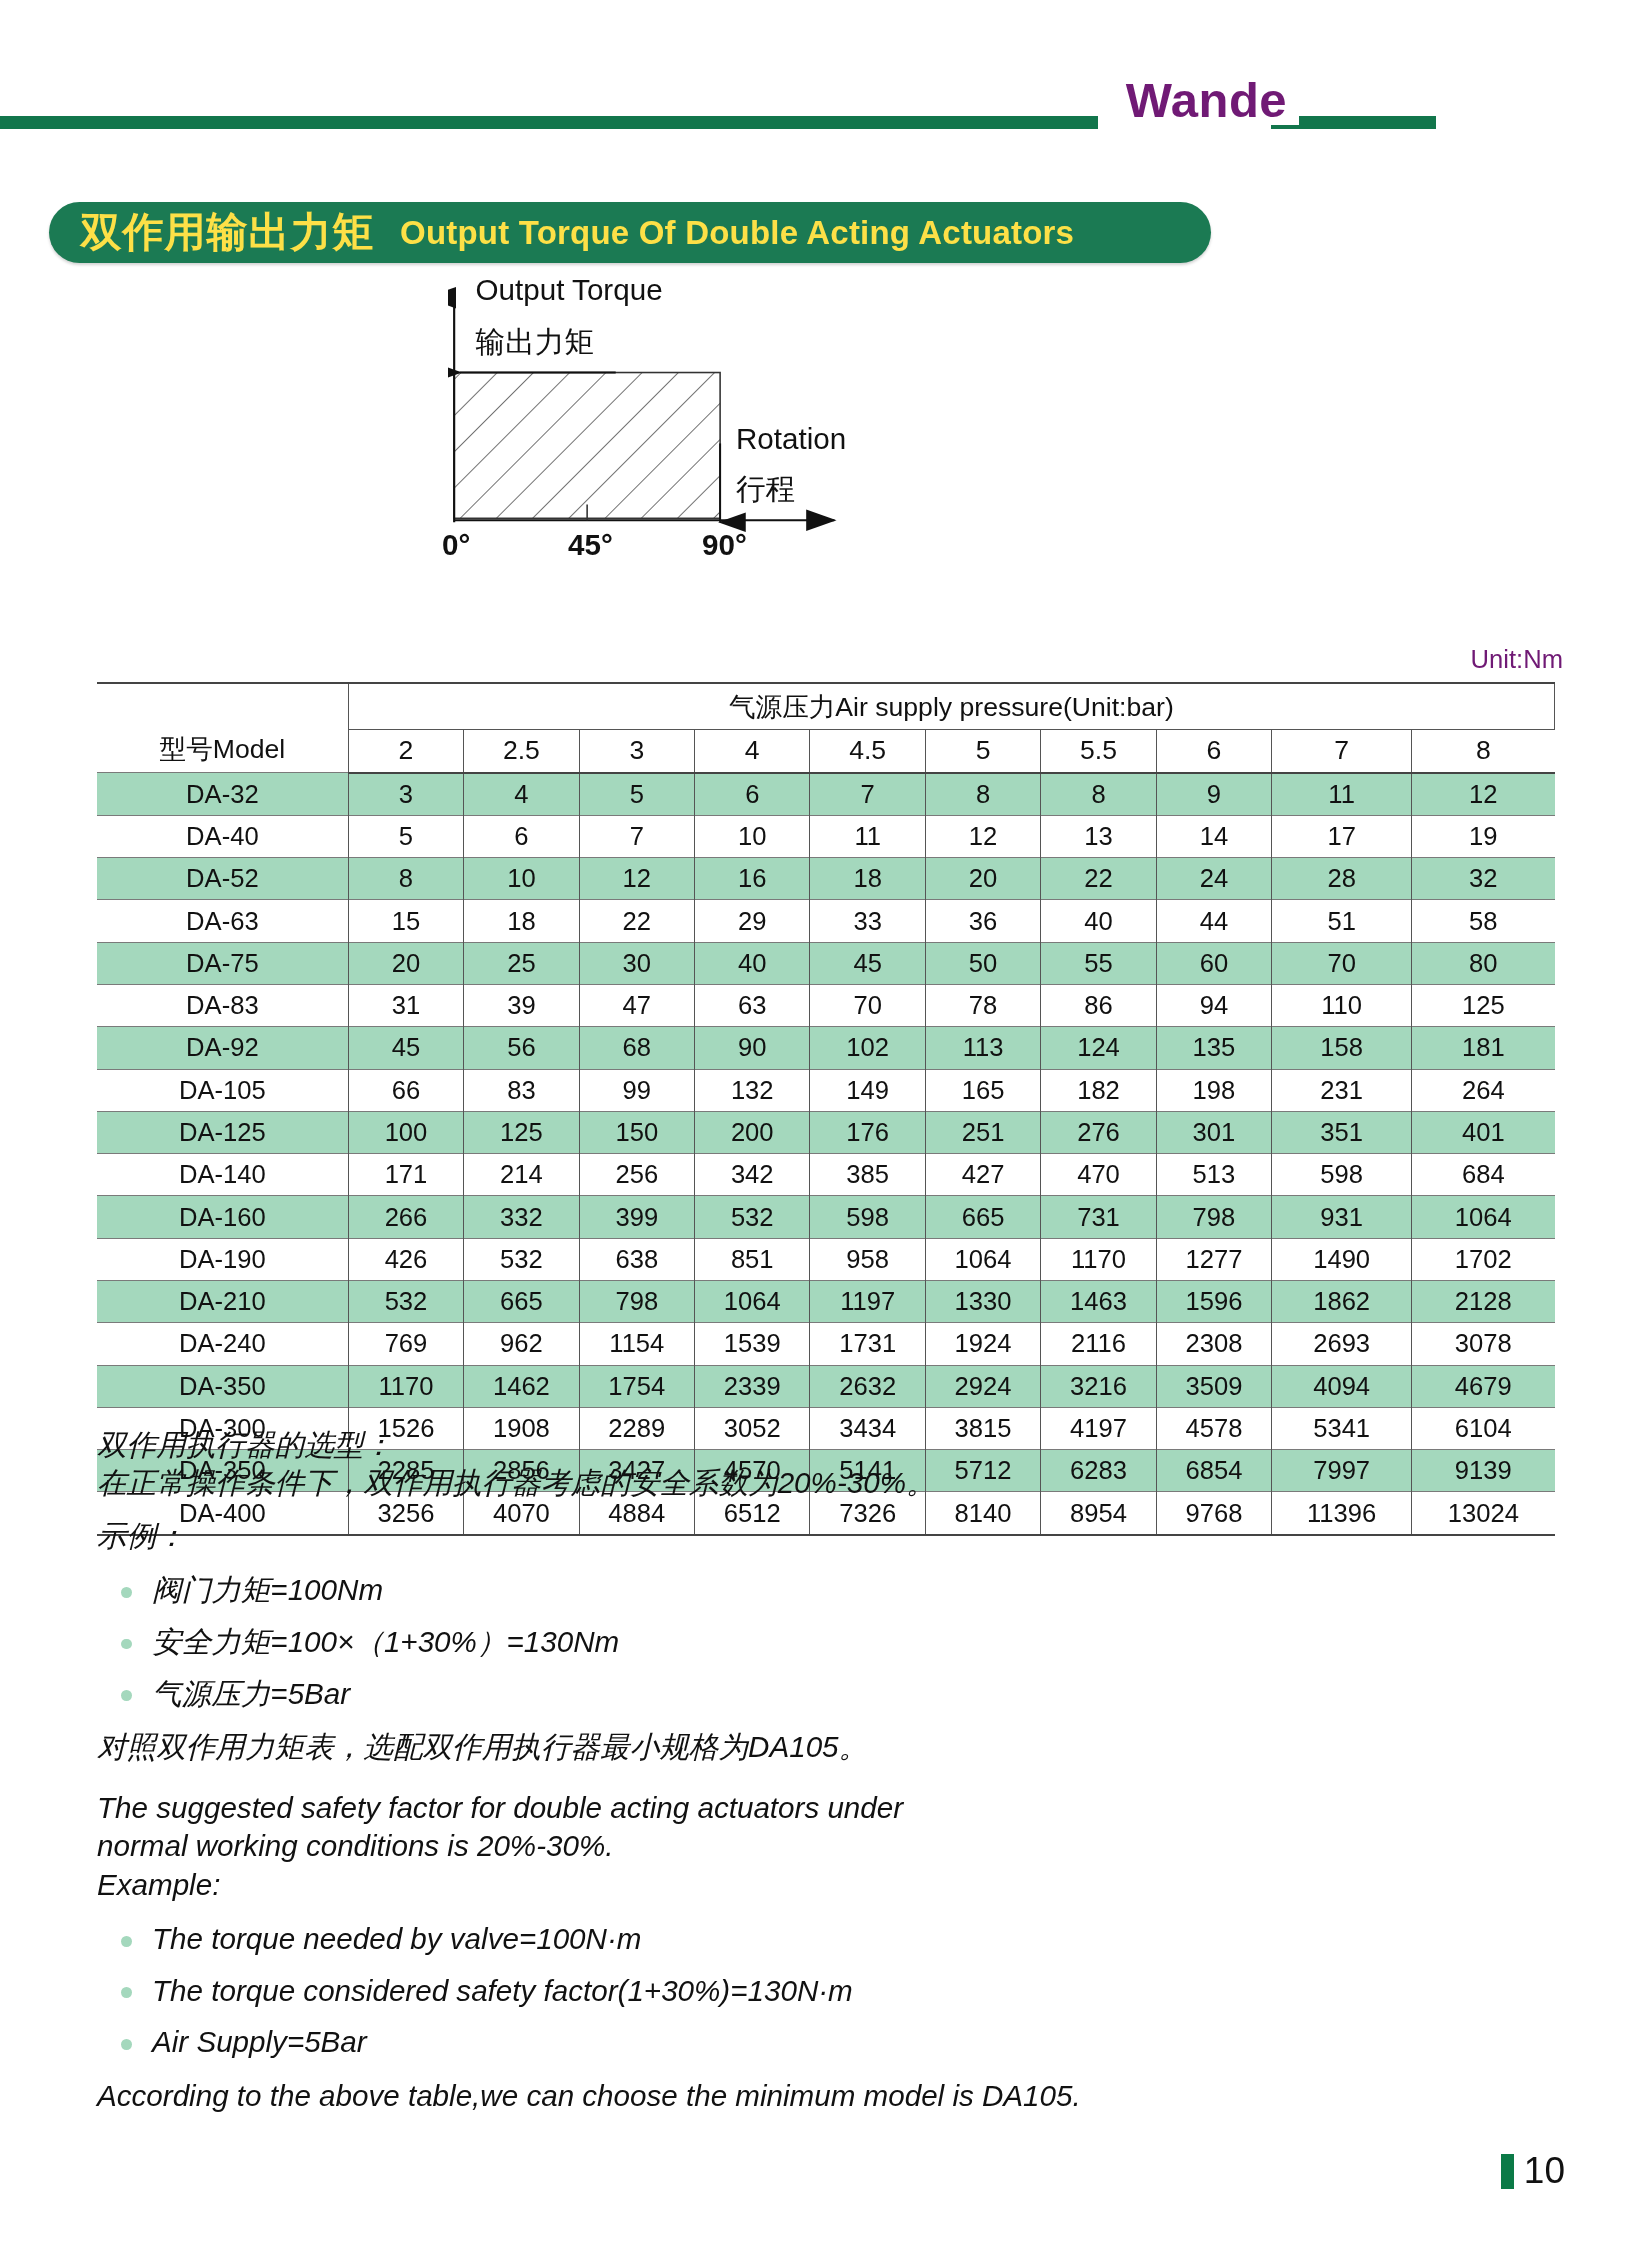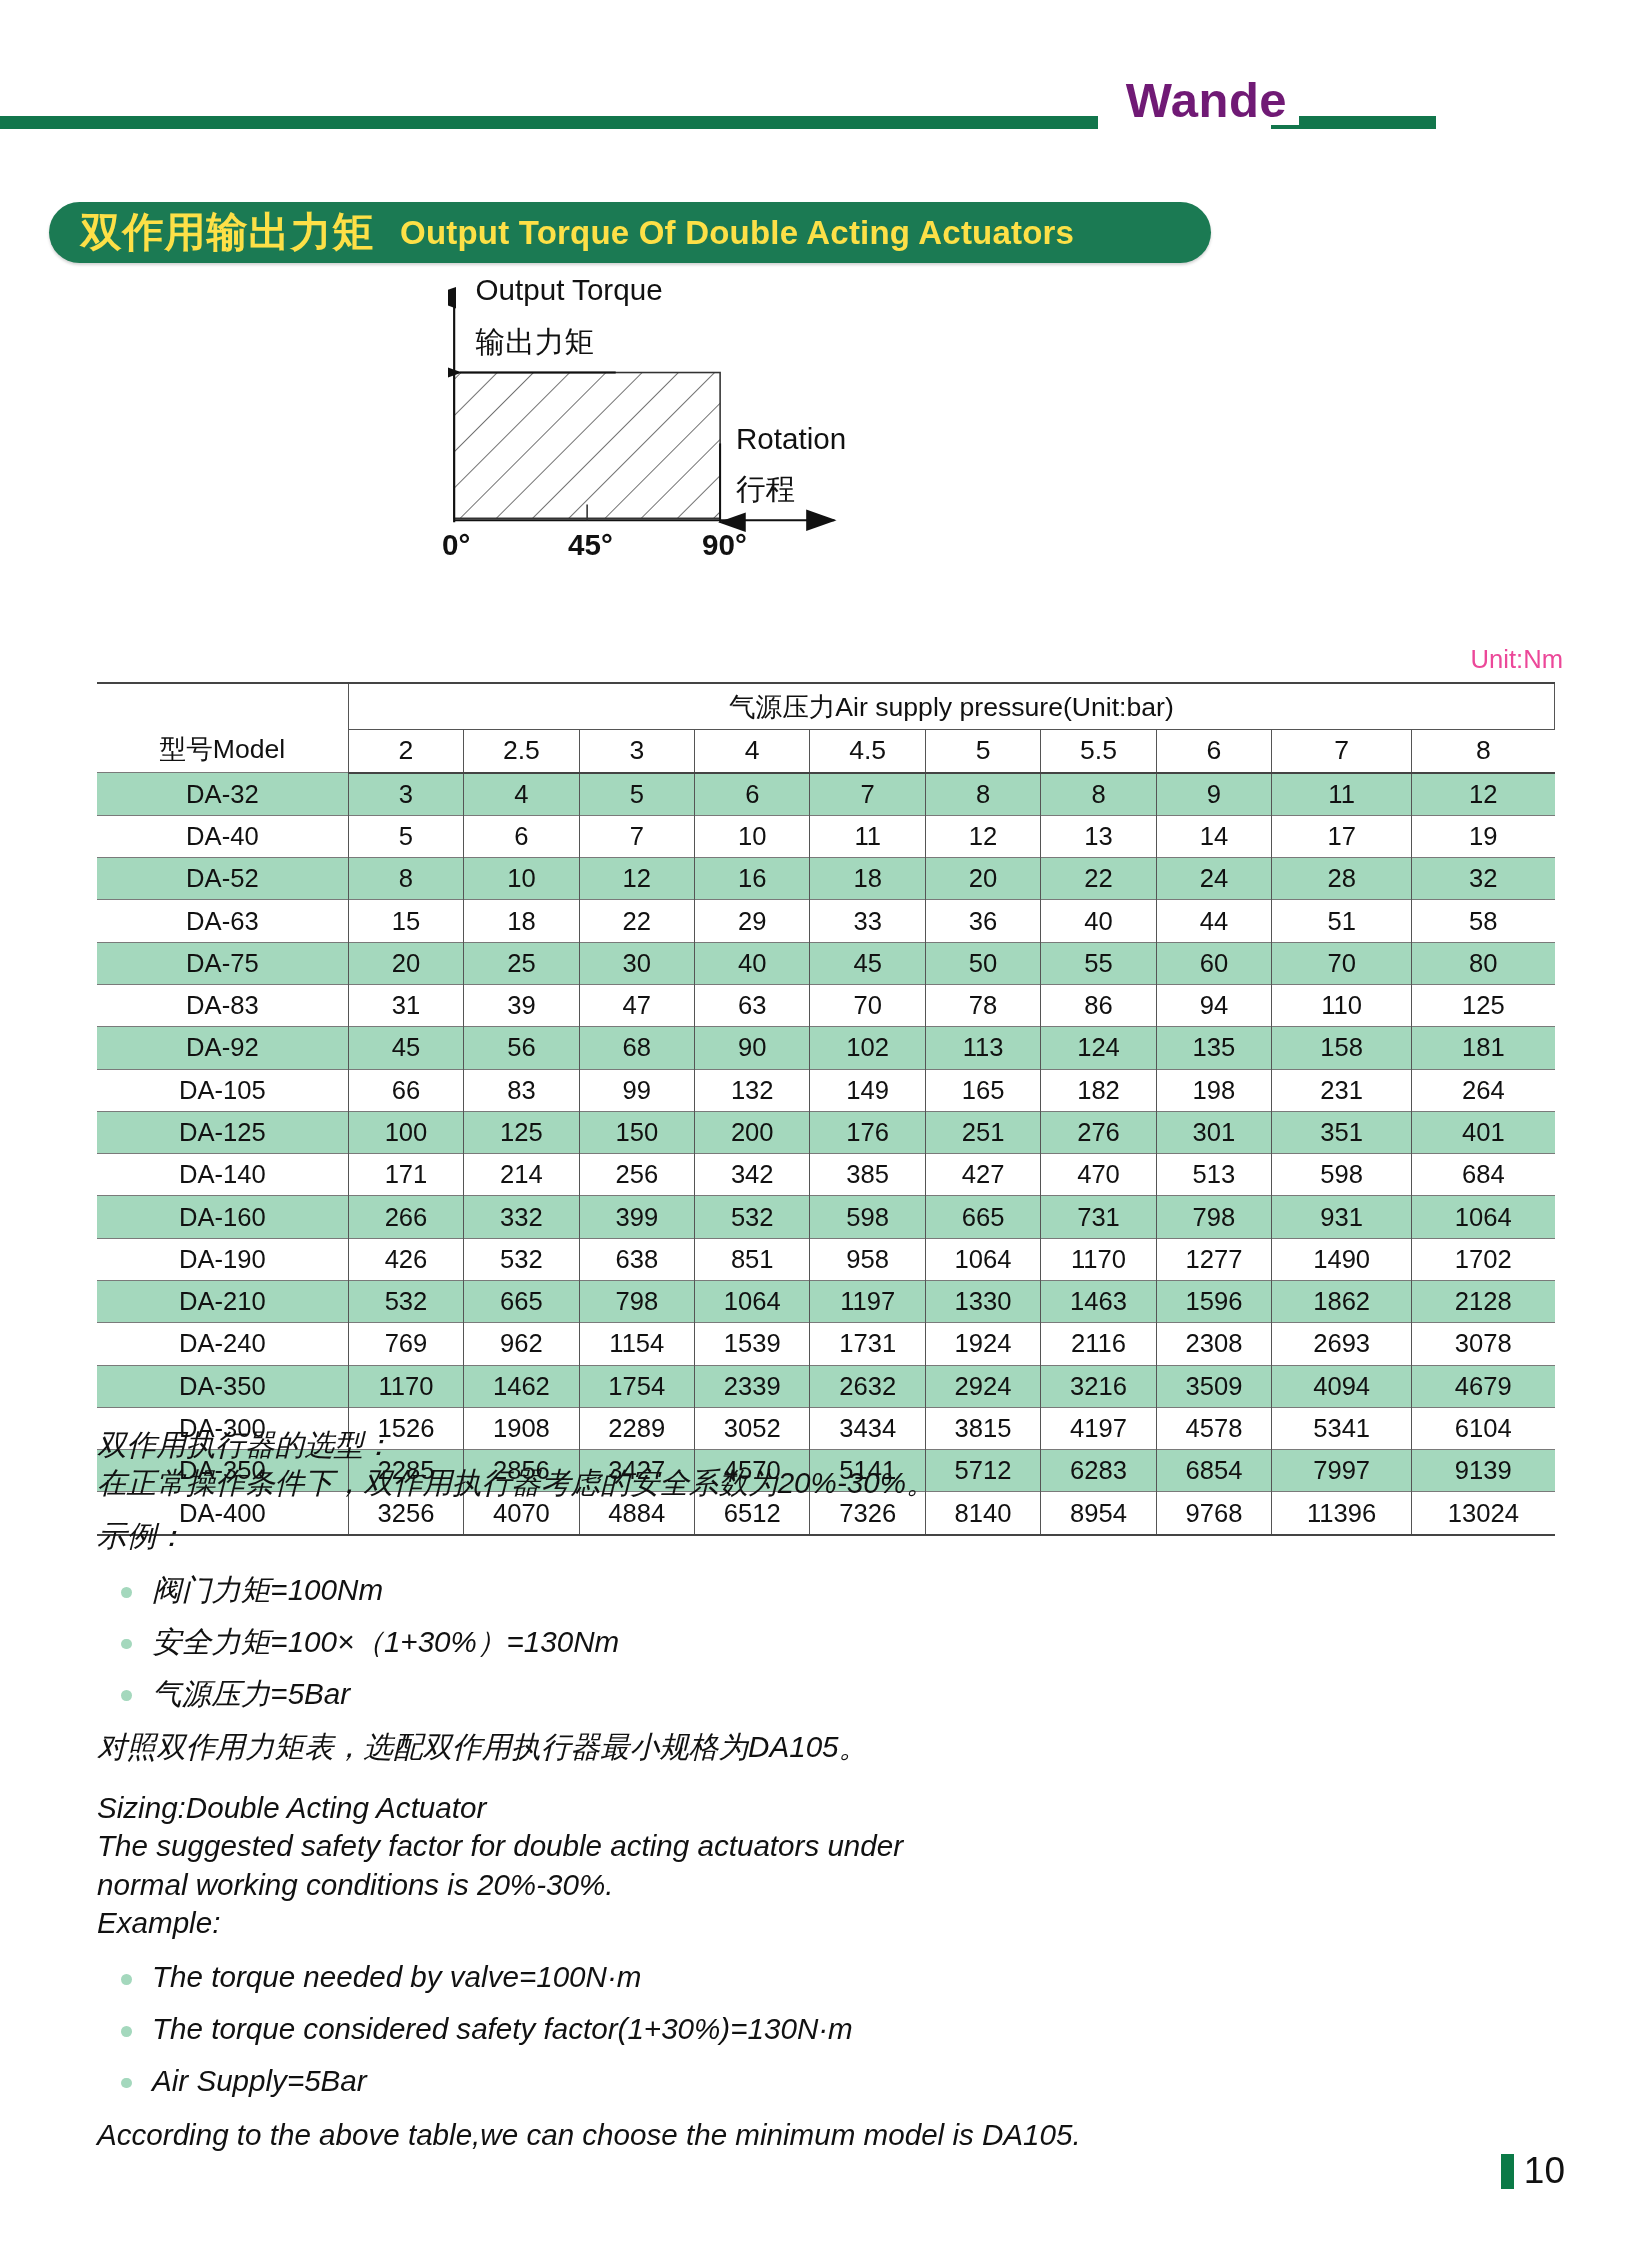--- a/index.html
+++ b/index.html
@@ -103,21 +103,21 @@
     color: #111;
     font-weight: 600;
   }
 
   
   .unit-label {
     position: absolute;
     right: 89px;
     top: 645px;
     font-size: 25.6px;
-    color: #ec4899;
+    color: #701a75;
   }
 
   
   .torque-table {
     position: absolute;
     left: 97px;
     top: 682px;
     width: 1458px;
     border-collapse: collapse;
     font-size: 25.6px;
@@ -541,21 +541,20 @@
 
   <ul class="bullets">
     <li>阀门力矩=100Nm</li>
     <li>安全力矩=100×（1+30%）=130Nm</li>
     <li>气源压力=5Bar</li>
   </ul>
 
   <p class="p-cn p-gap">对照双作用力矩表，选配双作用执行器最小规格为DA105。</p>
 
   <div class="en-block">
-    <p class="p-en">Sizing:Double Acting Actuator</p>
     <p class="p-en">The suggested safety factor for double acting actuators under</p>
     <p class="p-en">normal working conditions is 20%-30%.</p>
     <p class="p-en">Example:</p>
 
     <ul class="bullets">
       <li>The torque needed by valve=100N·m</li>
       <li>The torque considered safety factor(1+30%)=130N·m</li>
       <li>Air Supply=5Bar</li>
     </ul>
 

